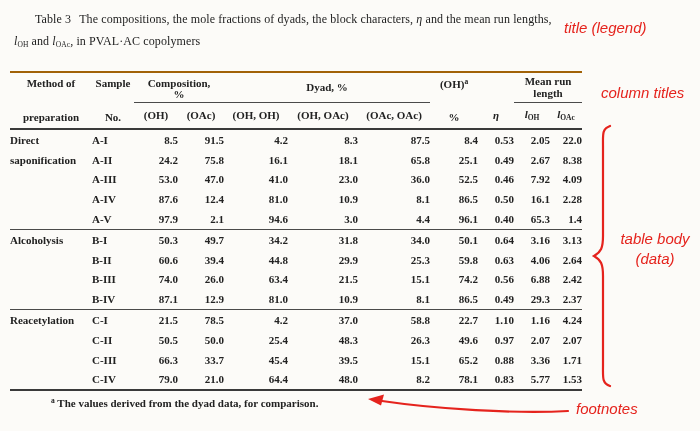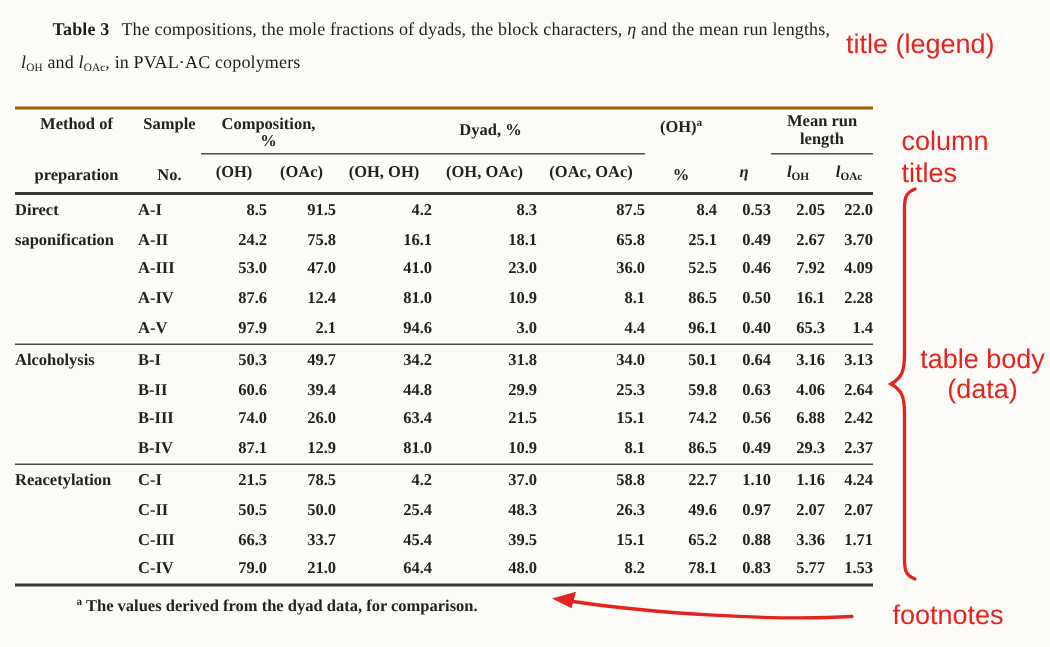--- a/index.html
+++ b/index.html
@@ -6,21 +6,21 @@
   .page {
     position:relative; width:700px; height:431px;
     background:#fcfbf8; overflow:hidden;
     font-family:"Liberation Serif", serif; color:#1d1d1d;
   }
 
   
   .title-block { position:absolute; left:14px; top:8px; width:548px;
     font-size:12px; line-height:22px; letter-spacing:.1px; }
   .t-line1 { padding-left:21px; }
-  .t-label { font-weight:bold; margin-right:8px;text-align:center; }
+  .t-label { font-weight:normal; margin-right:8px;text-align:center; }
   .it { font-style:italic; }
   sub { font-size:7.5px; vertical-align:-2px; }
   sup { font-size:7.5px; vertical-align:4px; }
 
   
   table.paper {
     position:absolute; left:10px; top:71px; width:572px;
     border-collapse:collapse; table-layout:fixed;
     border-top:2px solid #a16207; border-bottom:2px solid #3a3a3a;
   }
@@ -41,25 +41,25 @@
   td.num { text-align:right; }
   .c0{padding-right:12px}.c1{padding-right:14px}.c2{padding-right:18px}
   .c3{padding-right:24px}.c4{padding-right:28px}.c5{padding-right:12px}
   .c6{padding-right:9px}.c7{padding-right:8px}.c8{padding-right:6px}
 
   
   .footnote { position:absolute; left:30px; top:396px; font-size:11px; font-weight:bold; color:#222;margin-left:21px; }
 
   
   .ann { position:absolute; font-family:"Liberation Sans", sans-serif;
-         color:#e5231d; font-size:18px; }
+         color:#e5231d; font-size:15px;font-style:italic; }
   .ann-title    { left:564px; top:19px; }
   .ann-columns  { left:601px; top:84px; }
   .ann-body     { left:610px; top:229px; width:90px; text-align:center; line-height:20px; }
-  .ann-foot     { left:595px; top:400px; }
+  .ann-foot     { left:576px; top:400px; }
   .brace-svg { position:absolute; left:591px; top:124px; }
   .arrow-svg { position:absolute; left:366px; top:393px; }
 </style>
 </head>
 <body>
 
 <div class="page">
 
   <div class="title-block">
     <div class="t-line1"><span class="t-label">Table 3</span><span>The compositions, the mole fractions of dyads, the block characters,</span><span class="it"> η </span><span> and the mean run lengths,</span></div>
@@ -139,21 +139,21 @@
       <tr>
         <td class="sample">A-II</td>
         <td class="num c0">24.2</td>
         <td class="num c1">75.8</td>
         <td class="num c2">16.1</td>
         <td class="num c3">18.1</td>
         <td class="num c4">65.8</td>
         <td class="num c5">25.1</td>
         <td class="num c6">0.49</td>
         <td class="num c7">2.67</td>
-        <td class="num c8">3.70</td>
+        <td class="num c8">8.38</td>
       </tr>
       <tr>
         <td class="sample">A-III</td>
         <td class="num c0">53.0</td>
         <td class="num c1">47.0</td>
         <td class="num c2">41.0</td>
         <td class="num c3">23.0</td>
         <td class="num c4">36.0</td>
         <td class="num c5">52.5</td>
         <td class="num c6">0.46</td>

